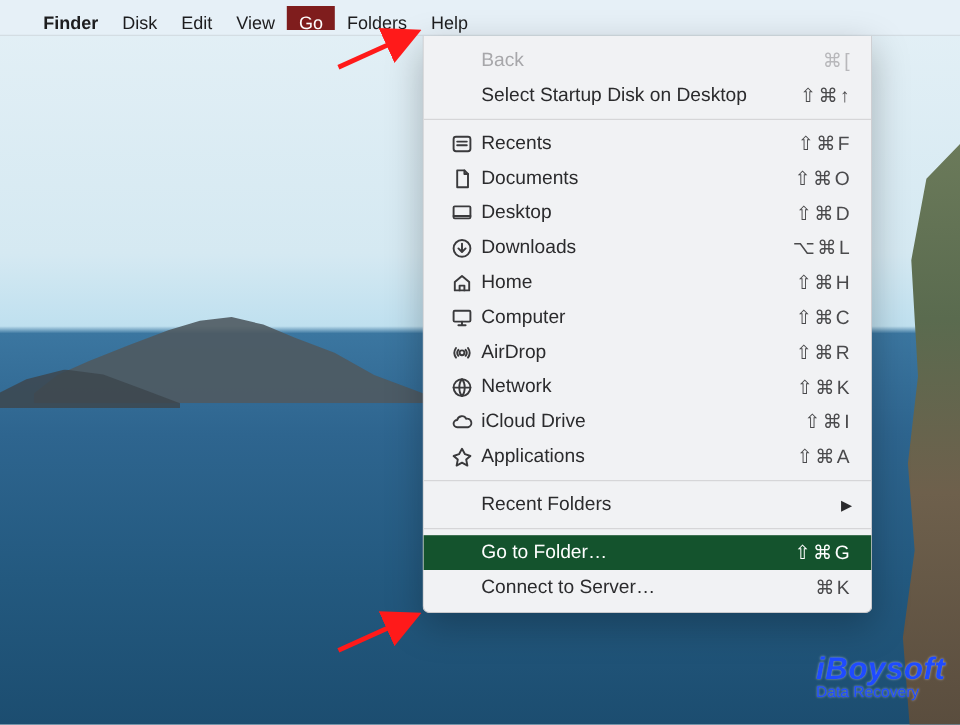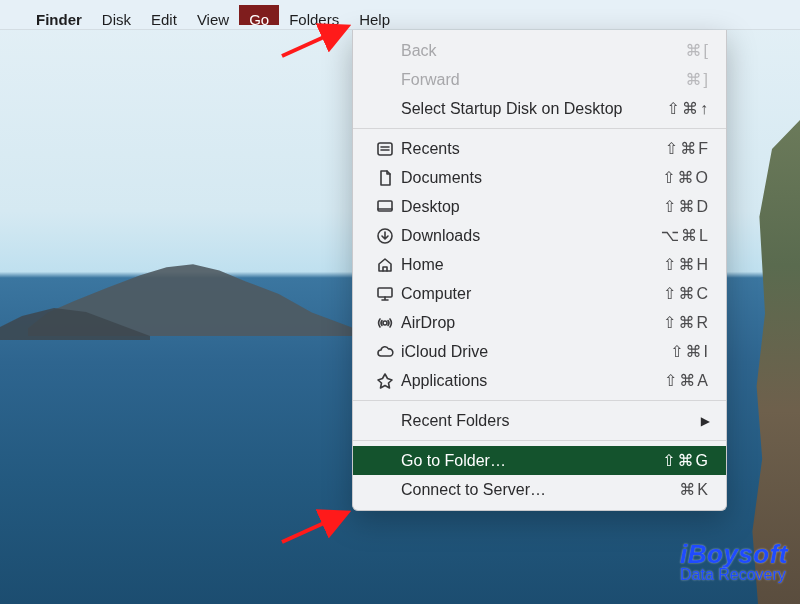--- a/index.html
+++ b/index.html
@@ -77,21 +77,21 @@
   .arrow-annot { position: absolute; }
   .arrow-annot svg { display: block; }
 
   
   .watermark {
     position: absolute; right: 12px; bottom: 20px;
     font-family: Arial, sans-serif; font-weight: 800; font-style: italic;
     font-size: 26px; color: #1f4bff; text-shadow: 0 0 2px rgba(255,255,255,.6);
     letter-spacing: .5px;
   }
-  .watermark .sub { display:block; font-size:16px; font-weight:500; font-style:normal; color:#1f4bff; letter-spacing:0; margin-top:-4px; }
+  .watermark .sub { display:block; font-size:13px; font-weight:500; font-style:normal; color:#1f4bff; letter-spacing:0; margin-top:-4px; }
 
   .iconline { stroke:#3a3a3c; stroke-width:1.6; fill:none; stroke-linecap:round; stroke-linejoin:round; }
 </style>
 </head>
 <body>
 
 <div class="screen">
 
   <div class="island"></div>
   <div class="island2"></div>
@@ -108,25 +108,20 @@
     <span class="item">Help</span>
   </div>
 
   <div class="dropdown">
 
     <div class="dd-row disabled noicon">
       <span class="icon"></span>
       <span class="label">Back</span>
       <span class="shortcut">⌘[</span>
     </div>
-    <div class="dd-row disabled noicon">
-      <span class="icon"></span>
-      <span class="label">Forward</span>
-      <span class="shortcut">⌘]</span>
-    </div>
     <div class="dd-row noicon">
       <span class="icon"></span>
       <span class="label">Select Startup Disk on Desktop</span>
       <span class="shortcut">⇧⌘↑</span>
     </div>
     <div class="dd-sep"></div>
 
     <div class="dd-row">
       <span class="icon">
           <svg width="18" height="18" viewBox="0 0 18 18">
@@ -189,20 +184,30 @@
     </div>
     <div class="dd-row">
       <span class="icon">
           <svg width="18" height="18" viewBox="0 0 18 18">
             <circle class="iconline" cx="9" cy="9" r="2"></circle>
             <path class="iconline" d="M4 13a7 7 0 0 1 0-8M14 5a7 7 0 0 1 0 8M6 11.5a4 4 0 0 1 0-5M12 6.5a4 4 0 0 1 0 5"></path>
           </svg>
         </span>
       <span class="label">AirDrop</span>
       <span class="shortcut">⇧⌘R</span>
+    </div>
+    <div class="dd-row">
+      <span class="icon">
+          <svg width="18" height="18" viewBox="0 0 18 18">
+            <circle class="iconline" cx="9" cy="9" r="7"></circle>
+            <path class="iconline" d="M2 9h14M9 2c3 3 3 11 0 14M9 2c-3 3-3 11 0 14"></path>
+          </svg>
+        </span>
+      <span class="label">Network</span>
+      <span class="shortcut">⇧⌘K</span>
     </div>
     <div class="dd-row">
       <span class="icon">
           <svg width="18" height="18" viewBox="0 0 18 18">
             <path class="iconline" d="M5 13a3 3 0 0 1 0-6 4 4 0 0 1 7.5-1A3 3 0 0 1 14 13z"></path>
           </svg>
         </span>
       <span class="label">iCloud Drive</span>
       <span class="shortcut">⇧⌘I</span>
     </div>

